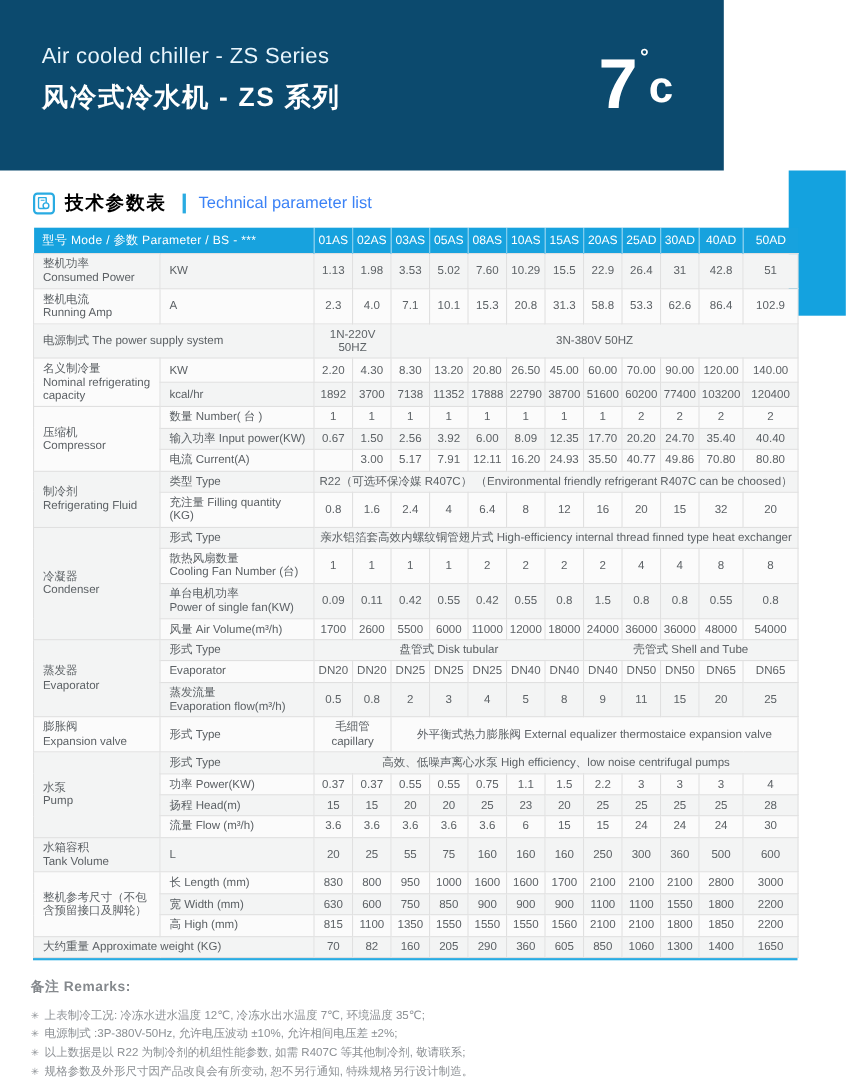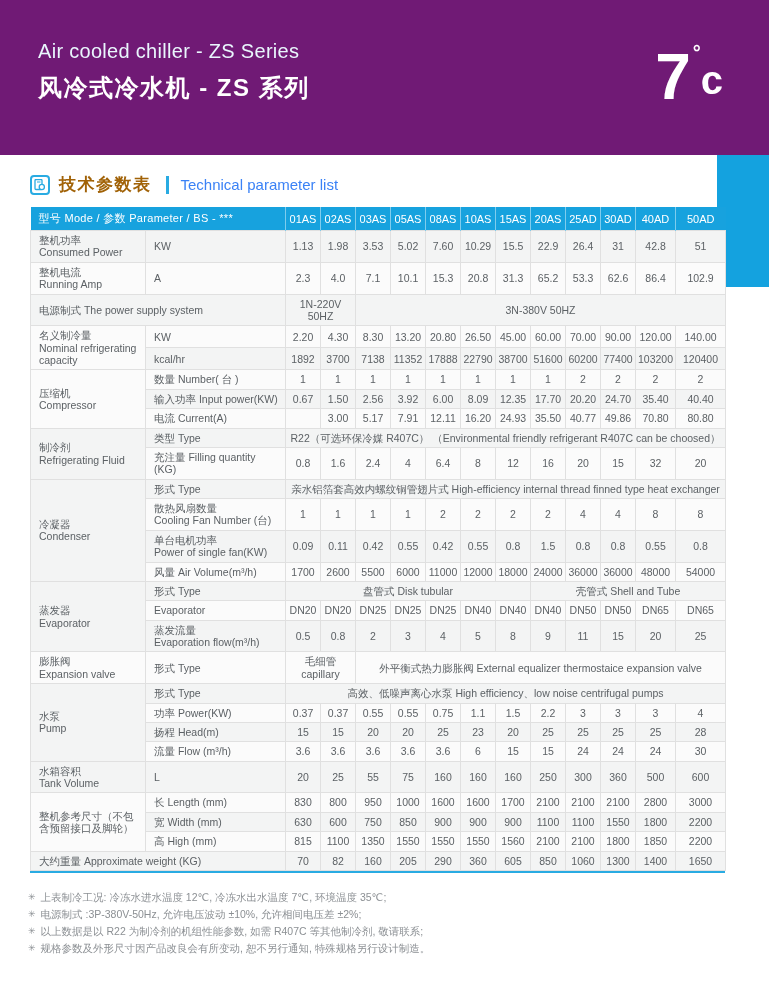--- a/index.html
+++ b/index.html
@@ -3,36 +3,36 @@
 <meta charset="utf-8">
 <style>
   html,body{margin:0;padding:0;}
   body{
     width:769px;height:982px;position:relative;overflow:hidden;
     background:#ffffff;
     font-family:"Liberation Sans","DejaVu Sans",sans-serif;
     -webkit-font-smoothing:antialiased;
   }
   
-  .top-band{position:absolute;left:0;top:0;width:769px;height:155px;background:#701a75;}
+  .top-band{position:absolute;left:0;top:0;width:658px;height:155px;background:#0c4a6e;}
   .titles{position:absolute;left:38px;top:40px;}
   .title-en{color:#e9f6fd;font-size:20px;font-weight:400;letter-spacing:.3px;}
   .title-zh{color:#ffffff;font-size:24px;font-weight:700;letter-spacing:1.5px;margin-top:9px;}
   .temp{position:absolute;right:46px;top:42px;color:#ffffff;font-weight:700;line-height:1;white-space:nowrap;}
   .t-num{font-size:64px;}
   .t-deg{font-size:20px;vertical-align:40px;margin-left:2px;}
   .t-unit{font-size:40px;vertical-align:5px;}
   .flap{position:absolute;right:0;top:155px;width:52px;height:132px;background:#14a2df;}
 
   
   .card{position:absolute;left:0;top:155px;width:769px;}
   .section-head{display:flex;align-items:center;margin:18px 0 11px 30px;}
   .section-icon{width:20px;height:20px;border:2px solid #29abe2;border-radius:4px;
     display:flex;align-items:center;justify-content:center;box-sizing:border-box;flex:0 0 auto;}
-  .section-zh{font-size:17px;font-weight:700;color:#a16207;letter-spacing:1.5px;margin-left:9px;}
+  .section-zh{font-size:17px;font-weight:700;color:#000000;letter-spacing:1.5px;margin-left:9px;}
   .section-divider{width:3px;height:18px;background:#29abe2;margin:0 12px 0 14px;}
   .section-en{font-size:15px;color:#3b82f6;}
 
   
   table{border-collapse:collapse;table-layout:fixed;margin-left:30px;width:695px;
     font-size:10.5px;color:#5c6165;}
   thead th{background:#17a2de;color:#ffffff;font-weight:400;font-size:11px;
     padding:4px 1px;border-left:1px solid rgba(255,255,255,.45);}
   thead th.corner{text-align:left;padding-left:8px;border-left:none;letter-spacing:.3px;}
   td{border:1px solid #e0e0e0;text-align:center;padding:3px 2px;line-height:1.18;
@@ -131,21 +131,21 @@
           <td class="cat">整机电流
 Running Amp</td>
           <td class="param">A</td>
           <td>2.3</td>
           <td>4.0</td>
           <td>7.1</td>
           <td>10.1</td>
           <td>15.3</td>
           <td>20.8</td>
           <td>31.3</td>
-          <td>65.2</td>
+          <td>58.8</td>
           <td>53.3</td>
           <td>62.6</td>
           <td>86.4</td>
           <td>102.9</td>
         </tr>
         <tr class="alt">
           <td colspan="2" class="label">电源制式 The power supply system</td>
           <td colspan="2" class="">1N-220V 50HZ</td>
           <td colspan="10" class="">3N-380V 50HZ</td>
         </tr>
@@ -478,20 +478,21 @@
           <td>1060</td>
           <td>1300</td>
           <td>1400</td>
           <td>1650</td>
         </tr>
       </tbody>
   </table>
   <div class="table-underline"></div>
 
   <div class="remarks">
+    <div class="remarks-title">备注 Remarks:</div>
     <div class="remarks-zh">
         <div class="remark-line">
           <span class="bullet">✳</span>
           <span>上表制冷工况: 冷冻水进水温度 12℃, 冷冻水出水温度 7℃, 环境温度 35℃;</span>
         </div>
         <div class="remark-line">
           <span class="bullet">✳</span>
           <span>电源制式 :3P-380V-50Hz, 允许电压波动 ±10%, 允许相间电压差 ±2%;</span>
         </div>
         <div class="remark-line">

